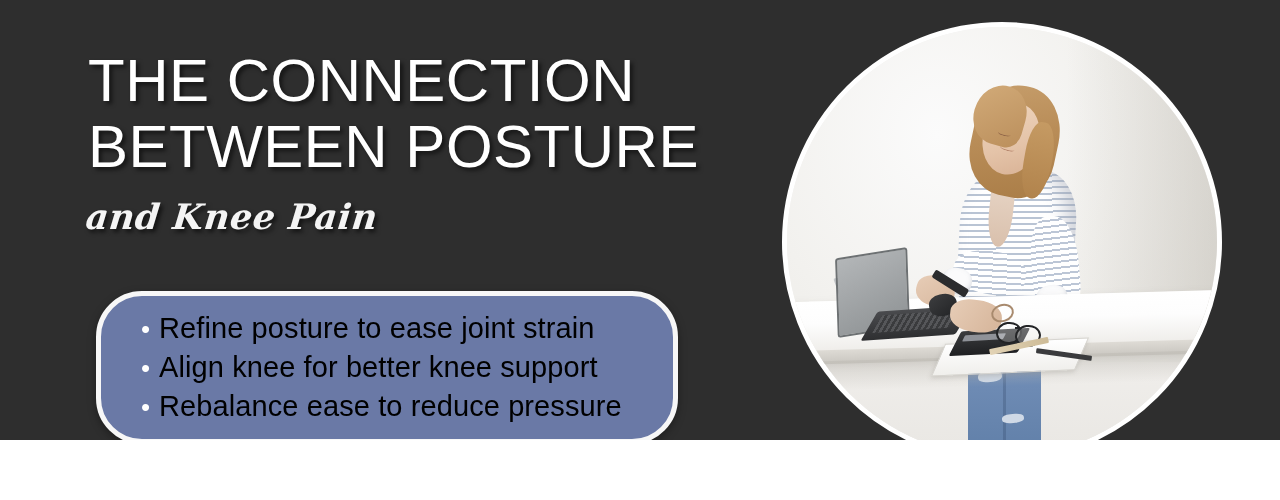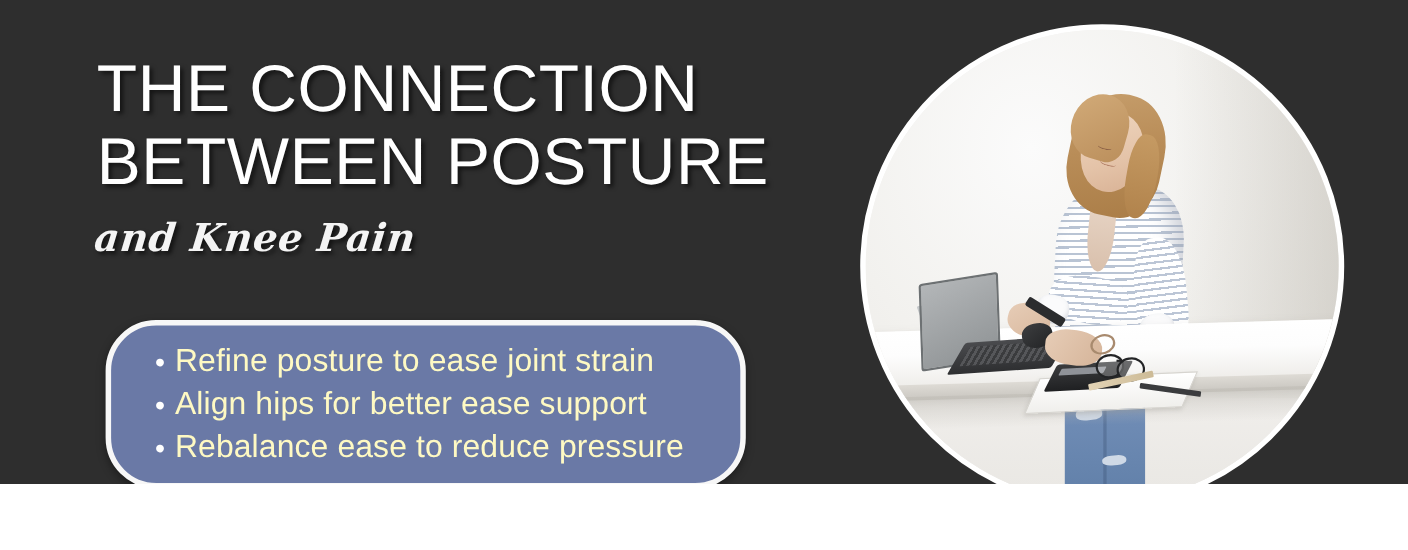--- a/index.html
+++ b/index.html
@@ -88,21 +88,21 @@
   .bullet-dot {
     width: 18px;
     color: #ffffff;
     font-size: 26px;
     line-height: 1;
     text-align: left;
     flex: 0 0 auto;
   }
 
   .bullet-text {
-    color: #fef9c3;
+    color: #000000;
     font-family: "Liberation Sans", sans-serif;
     font-size: 29px;
     font-weight: 400;
     letter-spacing: 0.1px;
     white-space: nowrap;
   }
 
   
   #photo-circle {
     position: absolute;
@@ -547,21 +547,21 @@
 
     <div id="bullet-card">
 
       <div class="bullet-row">
         <span class="bullet-dot">•</span>
         <span class="bullet-text">Refine posture to ease joint strain</span>
       </div>
 
       <div class="bullet-row">
         <span class="bullet-dot">•</span>
-        <span class="bullet-text">Align hips for better ease support</span>
+        <span class="bullet-text">Align knee for better knee support</span>
       </div>
 
       <div class="bullet-row">
         <span class="bullet-dot">•</span>
         <span class="bullet-text">Rebalance ease to reduce pressure</span>
       </div>
 
     </div>
   </div>
 

